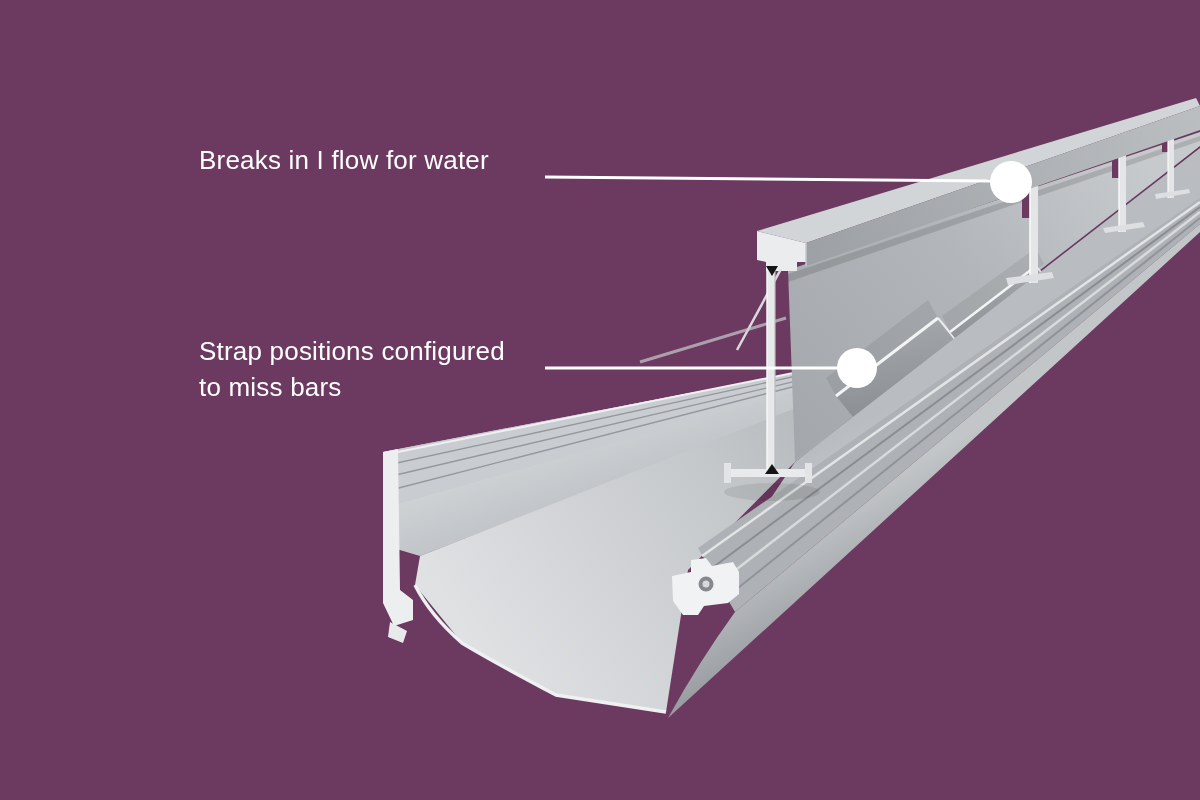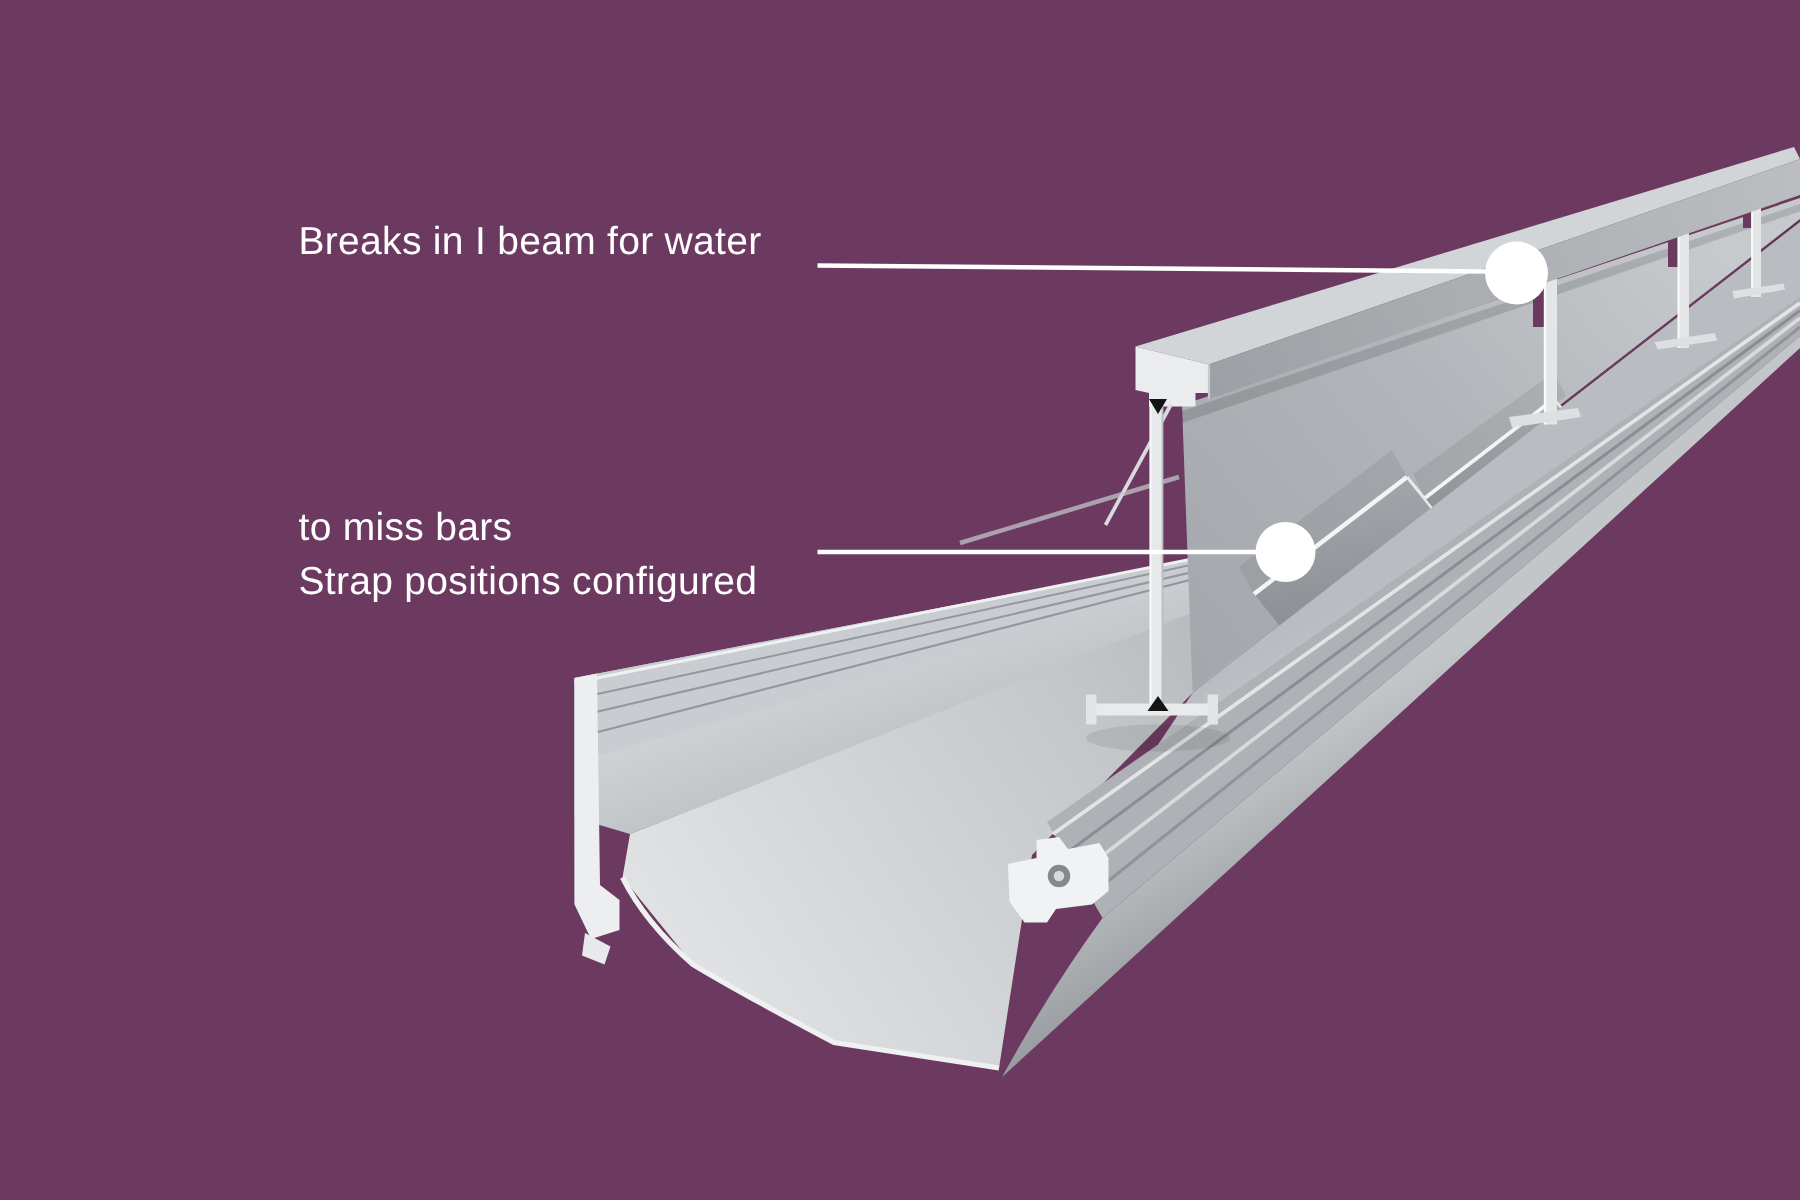--- a/index.html
+++ b/index.html
@@ -173,20 +173,20 @@
 
     <g>
       <path class="leader" d="M545,177 L991,181" fill="none"></path>
       <circle class="dot" cx="1011" cy="182" r="21"></circle>
       <path class="leader" d="M545,368 L838,368" fill="none"></path>
       <circle class="dot" cx="857" cy="368" r="20"></circle>
     </g>
   </svg>
 
   <div class="callout" id="callout-breaks">
-    <span>Breaks in I beam for water</span>
+    <span>Breaks in I flow for water</span>
   </div>
   <div class="callout" id="callout-straps">
+    <span>Strap positions configured</span>
     <span>to miss bars</span>
-    <span>Strap positions configured</span>
   </div>
 
 </div>
 
 </body></html>

